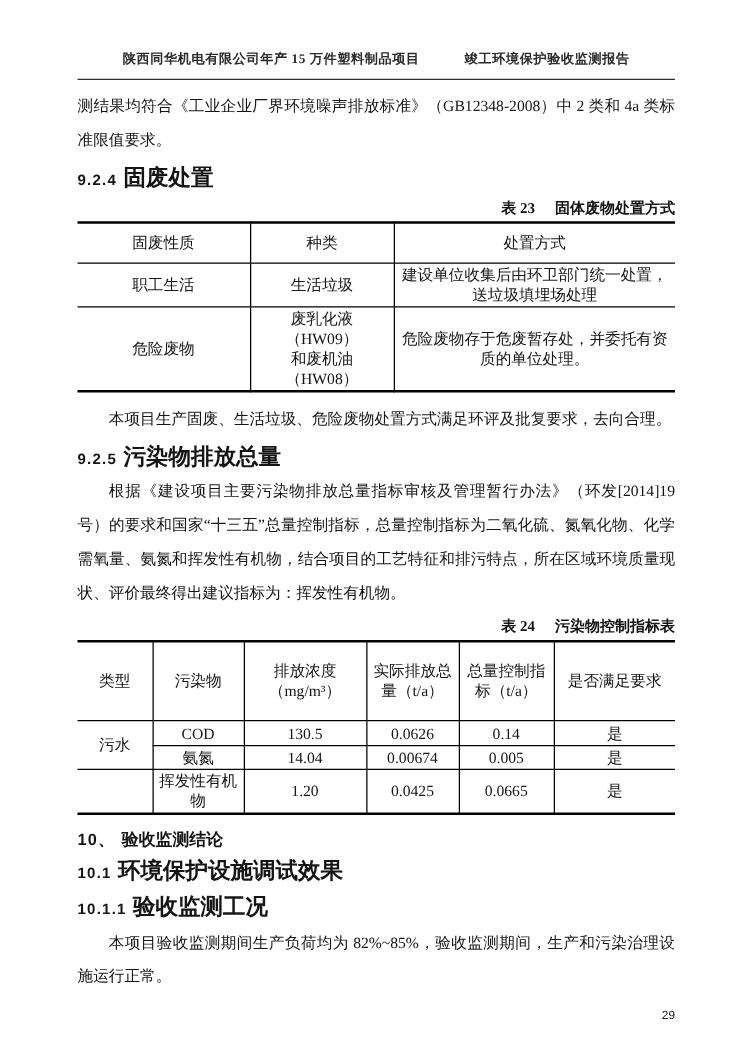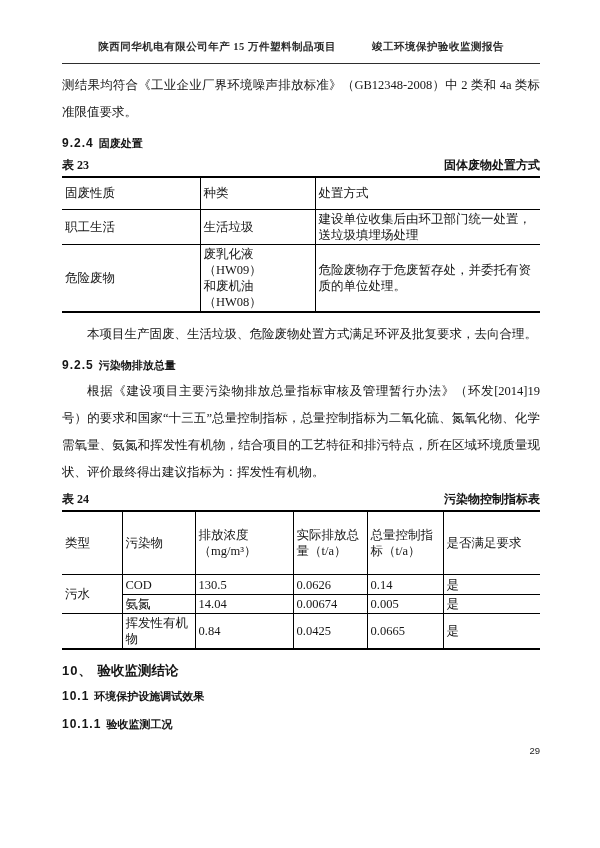--- a/index.html
+++ b/index.html
@@ -25,39 +25,39 @@
     font-size: 12.5px; line-height: 27px; text-align: justify;
     margin: 8px 0 0 0;
   }
   p.indent { text-indent: 2em; }
 
   .sec-h { margin: 7px 0 0 0; line-height: 18px; font-weight: bold; }
   .sec-h .num {
     font-family: "Liberation Sans", "DejaVu Sans", sans-serif;
     font-size: 12px; letter-spacing: 1px; margin-right: 5px; text-align: center;
   }
-  .sec-h .ttl { font-size: 11px; }
+  .sec-h .ttl { font-size: 18px; }
   .sec-h.big { margin-top: 10px; line-height: 20px; }
   .sec-h.big .num { font-size: 13px; }
   .sec-h.big .ttl { font-size: 13.5px; }
 
   .tbl-caption {
-    display: flex; justify-content: space-between; gap: 16px;
+    display: flex; justify-content: flex-end; gap: 16px;
     font-weight: bold; font-size: 12px; line-height: 15px; margin-top: 6px;
   }
 
   table {
     border-collapse: collapse; table-layout: fixed;
     width: 478px; margin-top: 3px;
     border-top: 2.2px solid #000; border-bottom: 2.2px solid #000;
     font-size: 12.5px;
   }
   td {
     border: 1px solid #000;
-    vertical-align: middle;
+    text-align: center; vertical-align: middle;
     padding: 1px 3px; line-height: 16px; font-family: Liberation Serif, serif;
   }
   td:first-child { border-left: none; }
   td:last-child  { border-right: none; }
   tr:first-child > td { border-top: none; }
   tr:last-child  > td { border-bottom: none; }
   table.t23 tr.hdr td { height: 32px; }
   table.t23 tr.r1 td { height: 30px; }
   table.t23 tr.r2 td { height: 30px; }
   table.t23 tr.r3 td { height: 36px; }
@@ -160,36 +160,37 @@
       <tr class="r2">
         <td>氨氮</td>
         <td>14.04</td>
         <td>0.00674</td>
         <td>0.005</td>
         <td>是</td>
       </tr>
       <tr class="r3">
         <td></td>
         <td>挥发性有机物</td>
-        <td>0.84</td>
+        <td>1.20</td>
         <td>0.0425</td>
         <td>0.0665</td>
         <td>是</td>
       </tr>
     </tbody>
   </table>
 
   <div class="sec-h big">
     <span class="num">10、</span><span class="ttl">验收监测结论</span>
   </div>
 
   <div class="sec-h" style="margin-top:5px">
     <span class="num">10.1</span><span class="ttl">环境保护设施调试效果</span>
   </div>
 
   <div class="sec-h" style="margin-top:9px">
     <span class="num">10.1.1</span><span class="ttl">验收监测工况</span>
   </div>
 
+  <p class="body indent" style="margin-top:5px">本项目验收监测期间生产负荷均为 82%~85%，验收监测期间，生产和污染治理设施运行正常。</p>
 
   <div class="page-number">29</div>
 
 </div>
 
 </body></html>

